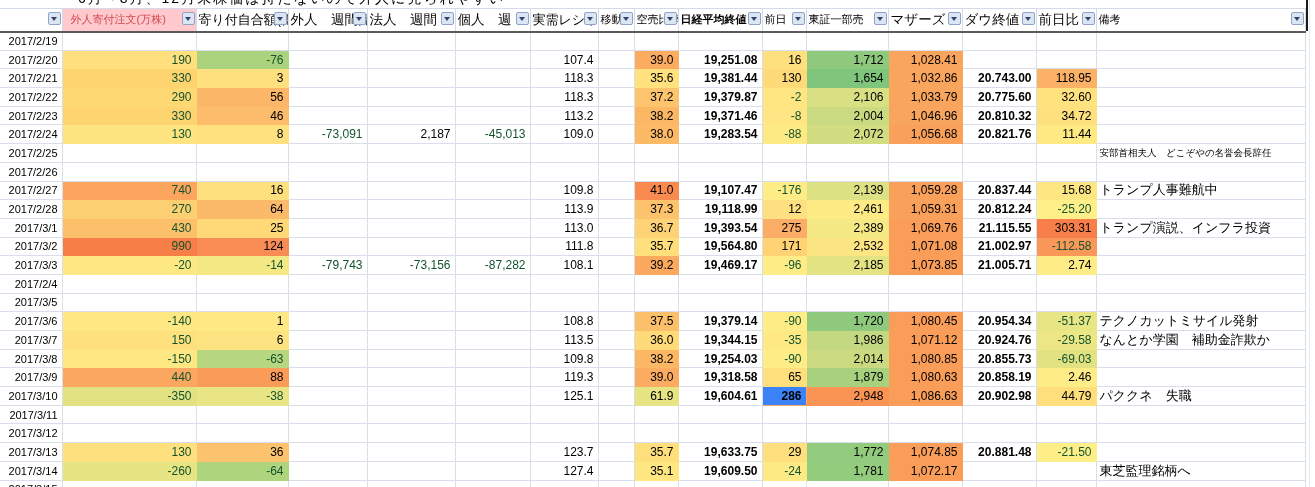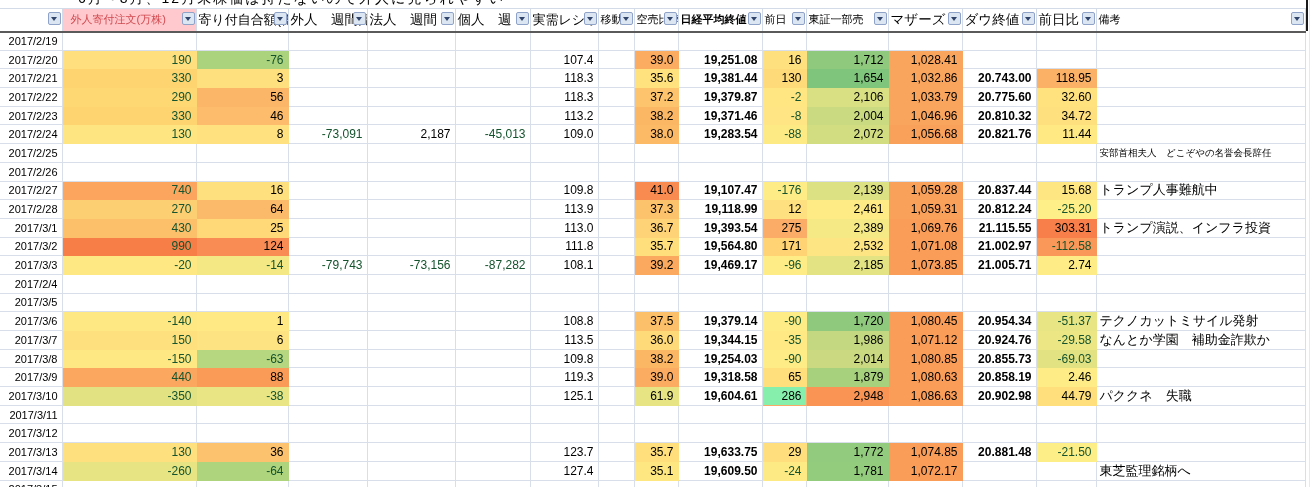--- a/index.html
+++ b/index.html
@@ -469,21 +469,21 @@
         <td class="col-date">2017/3/10</td>
         <td class="col-b red" style="background: rgb(226, 226, 131); border-color: rgb(226, 226, 131);">-350</td>
         <td class="col-c red" style="background: rgb(233, 229, 132); border-color: rgb(233, 229, 132);">-38</td>
         <td class="col-d"></td>
         <td class="col-e"></td>
         <td class="col-f"></td>
         <td class="col-g">125.1</td>
         <td class="col-h"></td>
         <td class="col-i" style="background: rgb(230, 228, 131); border-color: rgb(230, 228, 131);">61.9</td>
         <td class="col-j">19,604.61</td>
-        <td class="col-k" style="background: #86efac; border-color: rgb(251, 169, 102);">286</td>
+        <td class="col-k" style="background: #3b82f6; border-color: rgb(251, 169, 102); font-weight: bold;">286</td>
         <td class="col-l" style="background: rgb(250, 148, 85); border-color: rgb(250, 148, 85);">2,948</td>
         <td class="col-m" style="background: rgb(249, 157, 89); border-color: rgb(249, 157, 89);">1,086.63</td>
         <td class="col-n">20.902.98</td>
         <td class="col-o" style="background: rgb(255, 222, 124); border-color: rgb(255, 222, 124);">44.79</td>
         <td class="col-r">パククネ　失職</td>
       </tr>
       <tr>
         <td class="col-date">2017/3/11</td>
         <td class="col-b"></td>
         <td class="col-c"></td>

